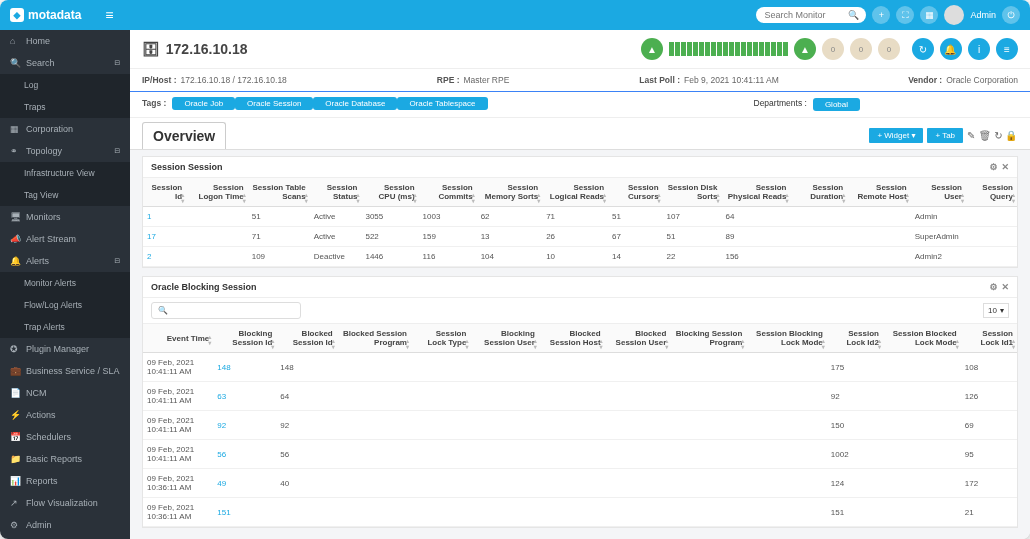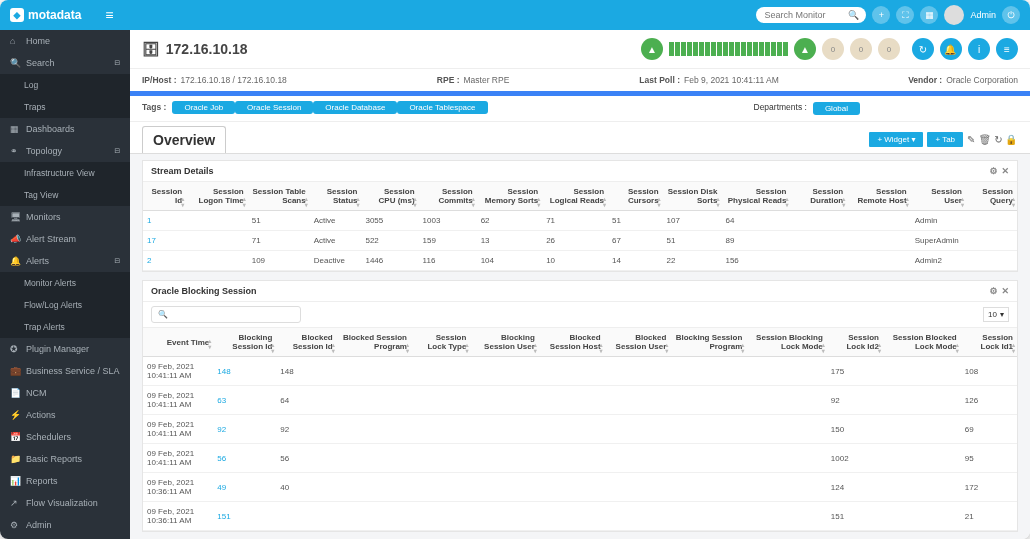--- a/index.html
+++ b/index.html
@@ -23,21 +23,21 @@
 .main{flex:1;background:#f4f5f7;display:flex;flex-direction:column;overflow:hidden}
 .header-row{background:#fff;padding:8px 12px;display:flex;align-items:center;gap:8px;border-bottom:1px solid #eee}
 .host-title{font-size:14px;font-weight:bold;color:#444;display:flex;align-items:center;gap:6px}
 .header-right{margin-left:auto;display:flex;align-items:center;gap:6px}
 .circle-btn{width:22px;height:22px;border-radius:50%;display:flex;align-items:center;justify-content:center;color:#fff;font-size:10px;cursor:pointer}
 .green-circle{background:#4caf50}
 .blue-circle{background:#1ba9e2}
 .beige-circle{background:#e8dcc5;color:#888;font-size:8px}
 .health-bars{display:flex;gap:1px}
 .health-bars span{width:5px;height:14px;background:#4caf50;display:inline-block}
-.meta-row{background:#fff;padding:6px 12px;font-size:8.5px;color:#666;display:flex;gap:30px;border-bottom:5px solid #3b82f6}
+.meta-row{background:#fff;padding:6px 12px;font-size:8.5px;color:#666;display:flex;gap:30px;border-bottom:1px solid #3b82f6}
 .meta-row .lbl{font-weight:bold;color:#555}
 .meta-cell{display:flex;gap:4px}
 .tags-row{background:#fff;padding:6px 12px;font-size:8.5px;display:flex;gap:6px;border-bottom:1px solid #eee}
 .tag{background:#1ba9e2;color:#fff;padding:2px 12px;border-radius:3px;font-size:8px}
 .tab-row{background:#fff;padding:4px 12px 0;display:flex;align-items:center;gap:6px;border-bottom:1px solid #ddd}
 .tab{padding:5px 10px;font-size:14px;font-weight:bold;border:1px solid #ccc;border-bottom:none;background:#fff;border-radius:3px 3px 0 0;cursor:pointer}
 .tab-actions{margin-left:auto;display:flex;align-items:center;gap:4px}
 .btn-blue{background:#1ba9e2;color:#fff;padding:3px 8px;border-radius:1px;font-size:8px;cursor:pointer;border:none}
 .tab-icons{font-size:10px;color:#666;display:flex;gap:3px}
 .content{flex:1;overflow-y:auto;padding:6px 12px}
@@ -90,21 +90,21 @@
           <span class="chev">⊟</span>
         </div>
         <div class="side-item sub">
           <span>Log</span>
         </div>
         <div class="side-item sub">
           <span>Traps</span>
         </div>
         <div class="side-item">
           <span class="icon">▦</span>
-          <span>Dashboards</span>
+          <span>Corporation</span>
         </div>
         <div class="side-item">
           <span class="icon">⚭</span>
           <span>Topology</span>
           <span class="chev">⊟</span>
         </div>
         <div class="side-item sub">
           <span>Infrastructure View</span>
         </div>
         <div class="side-item sub">
@@ -250,21 +250,21 @@
             <span>🗑</span>
             <span>↻</span>
             <span>🔒</span>
           </div>
         </div>
       </div>
 
       <div class="content">
         <div class="panel">
           <div class="panel-head">
-            <span>Stream Details</span>
+            <span>Session Session</span>
             <div class="panel-head-actions">
                 <span>⚙</span>
                 <span>✕</span>
               </div>
           </div>
           <table id="session-table">
               <thead>
                 <tr>
                   <th>Session Id<span class="sort">▴<br>▾</span></th>
                   <th>Session Logon Time<span class="sort">▴<br>▾</span></th>

